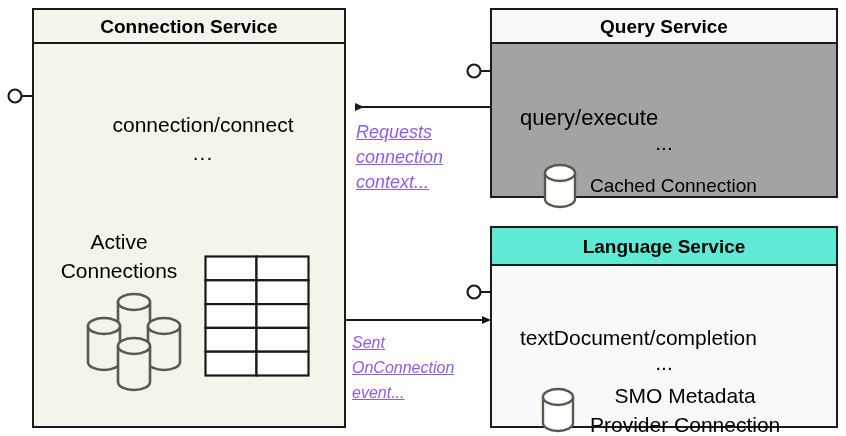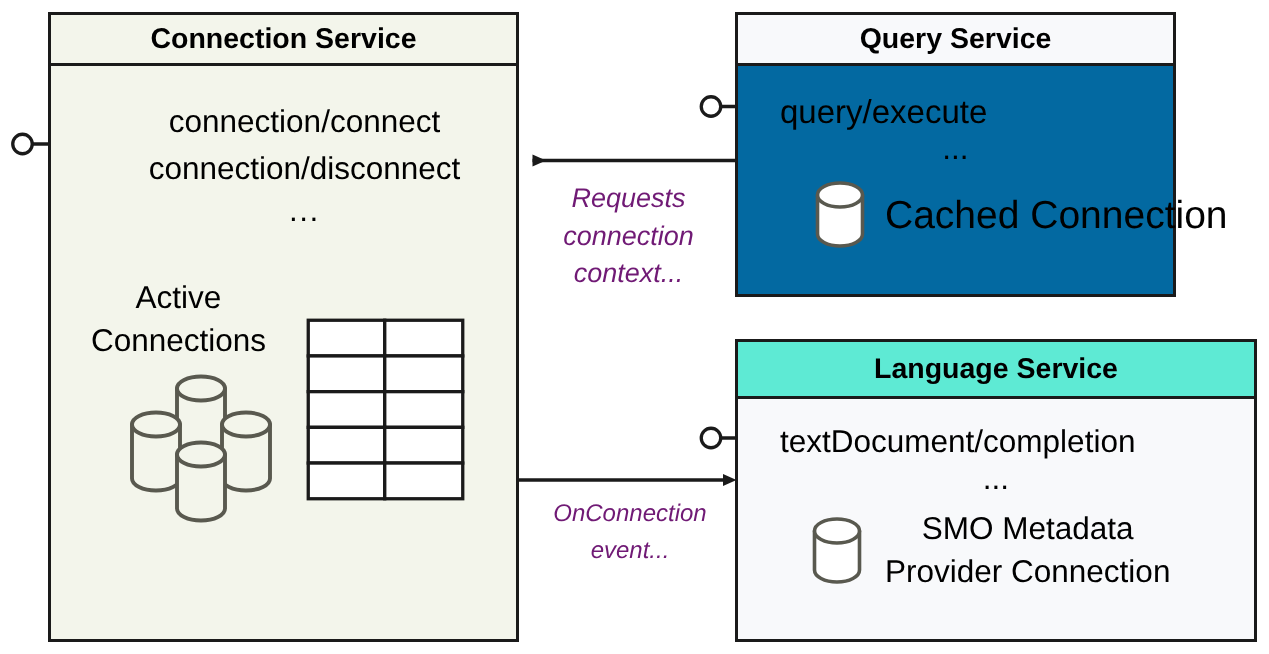--- a/index.html
+++ b/index.html
@@ -26,20 +26,21 @@
     width: 846px;
     height: 436px;
     overflow: visible;
   }
   .box {
     position: absolute;
     box-sizing: border-box;
     border: 2px solid #1a1a1a;
     display: flex;
     flex-direction: column;
+    gap: 43px;
   }
   .box-header {
     box-sizing: border-box;
     border-bottom: 2px solid #1a1a1a;
     text-align: center;
     font-weight: bold;
     font-size: 19px;
     line-height: 1;
     display: flex;
     align-items: center;
@@ -102,23 +103,23 @@
     width: 168px;
     text-align: center;
     font-size: 21px;
     line-height: 31px;
   }
 
   
   #query-service {
     left: 490px;
     top: 8px;
-    width: 294px;
+    width: 348px;
     height: 190px;
-    background: #0369a1;
+    background: #a3a3a3;
   }
   #query-service .box-header { height: 34px; background: #f8f9fb; }
   #query-service .op-main {
     position: absolute;
     left: 28px;
     top: 18px;
     font-size: 22px;
     line-height: 26px;
   }
   #query-service .op-dots {
@@ -130,21 +131,21 @@
   }
   #query-service .artifact {
     position: absolute;
     left: 50px;
     top: 76px;
     display: flex;
     align-items: center;
     gap: 12px;
   }
   #query-service .artifact-label {
-    font-size: 26px;
+    font-size: 19px;
     line-height: 26px;
     white-space: nowrap;
   }
 
   
   #language-service {
     left: 490px;
     top: 226px;
     width: 348px;
     height: 202px;
@@ -177,23 +178,23 @@
     font-size: 21px;
     line-height: 29px;
     text-align: center;
     white-space: nowrap;
   }
 
   
   .edge-label {
     position: absolute;
     font-style: italic;
-    text-align: center;
     line-height: 25px;
-    color: #701a75;
+    color: #8b5cf6;
+    text-decoration: underline;
   }
   #edge-label-requests {
     left: 356px;
     top: 120px;
     width: 126px;
     font-size: 18px;
   }
   #edge-label-onconnection {
     left: 352px;
     top: 330px;
@@ -239,21 +240,20 @@
       <circle cx="474" cy="292" r="6.5" fill="#ffffff" stroke="#1a1a1a" stroke-width="2.2"></circle>
     </g>
   </svg>
 
   <div class="box" id="connection-service">
     <div class="box-header">Connection Service</div>
     <div class="box-body">
 
       <div class="ops">
         <div class="op-line">connection/connect</div>
-        <div class="op-line">connection/disconnect</div>
         <div class="ellipsis-line">...</div>
       </div>
 
       <div class="active-label">
         <span>Active Connections</span>
       </div>
 
       <svg id="cylinder-cluster" viewBox="0 0 116 102">
         <g fill="#f3f5eb" stroke="#59594f" stroke-width="2.6" stroke-linejoin="round">
 
@@ -336,17 +336,18 @@
     </div>
   </div>
 
   <div class="edge-label" id="edge-label-requests">
     <div>Requests</div>
     <div>connection</div>
     <div>context...</div>
   </div>
 
   <div class="edge-label" id="edge-label-onconnection">
+    <div>Sent</div>
     <div>OnConnection</div>
     <div>event...</div>
   </div>
 
 </div>
 
 </body></html>

